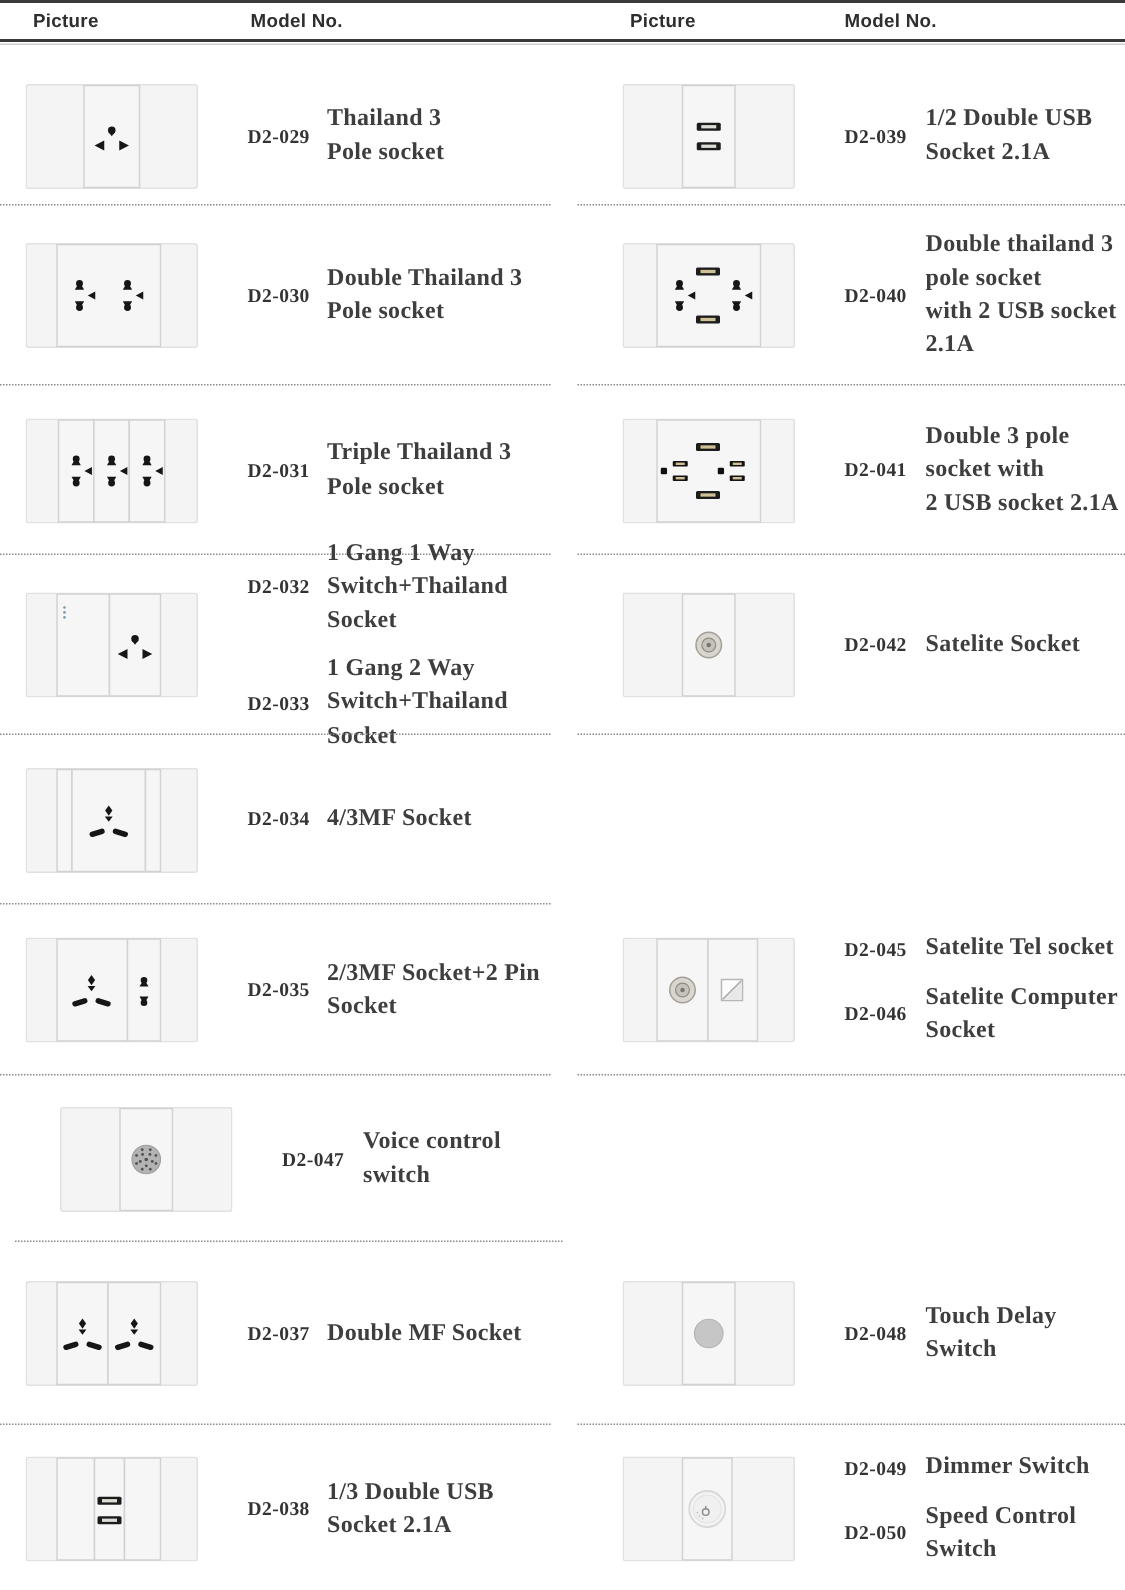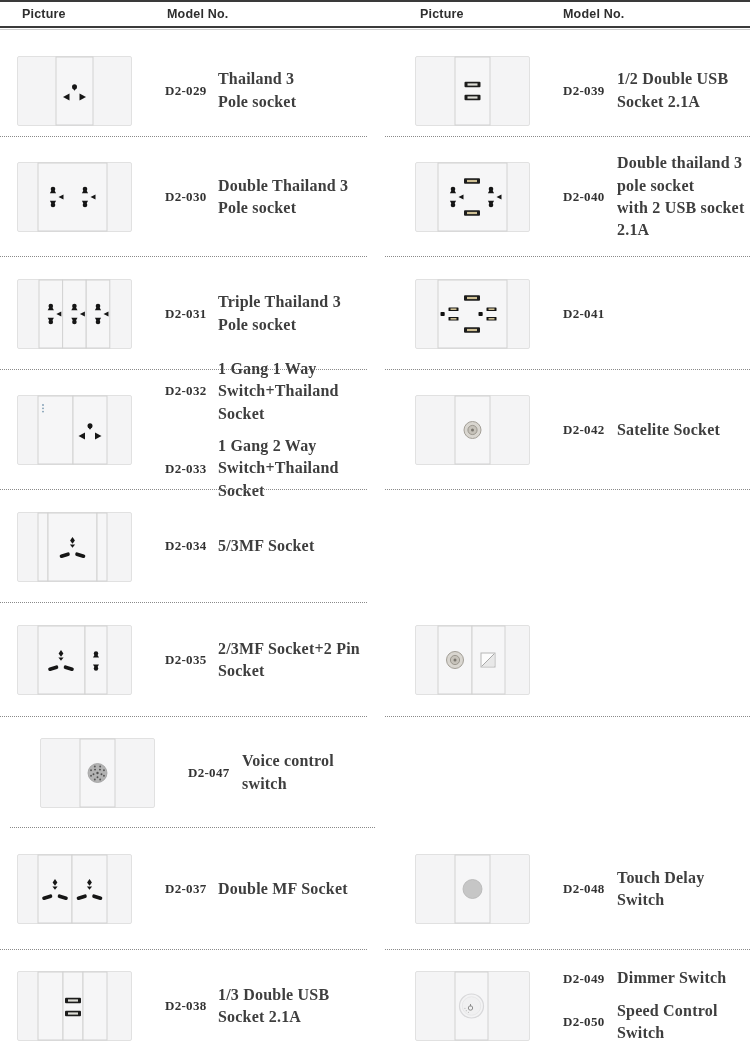--- a/index.html
+++ b/index.html
@@ -189,20 +189,22 @@
               <rect x="63.5" y="32.9" width="4.2" height="4.2" rx="0.8" fill="#101010"></rect>
               <rect x="71.5" y="28.4" width="10" height="3.6" rx="0.6" fill="#141414"></rect>
               <rect x="73.5" y="29.4" width="6" height="1.6" fill="#cebf94"></rect>
               <rect x="71.5" y="38" width="10" height="3.6" rx="0.6" fill="#141414"></rect>
               <rect x="73.5" y="39" width="6" height="1.6" fill="#cebf94"></rect>
             </svg>
           </div>
         <div class="info">
             <div class="entry">
               <span class="model">D2-041</span>
+              <span class="desc">Double 3 pole socket with
+2 USB socket 2.1A</span>
             </div>
           </div>
       </div>
     </div>
 
     <div class="row" style="height:120px">
       <div class="half lh">
         <div class="pic">
             <svg viewBox="0 0 115 70" width="115" height="70">
               <rect x="0.5" y="0.5" width="114" height="69" rx="1.5" fill="#f4f4f5" stroke="#e1e1e1"></rect>
@@ -259,21 +261,21 @@
               <rect x="80" y="1" width="10" height="68" fill="#f6f6f7" stroke="#d2d2d2" stroke-width="1"></rect>
               <polygon points="55.5,25 57.9,28.4 55.5,31.8 53.1,28.4" fill="#161616"></polygon>
               <polygon points="52.9,32.4 58.1,32.4 55.5,35.8" fill="#161616"></polygon>
               <line x1="44.5" y1="44.2" x2="51" y2="42.2" stroke="#161616" stroke-width="3.6" stroke-linecap="round"></line>
               <line x1="60" y1="42.2" x2="66.5" y2="44.2" stroke="#161616" stroke-width="3.6" stroke-linecap="round"></line>
             </svg>
           </div>
         <div class="info">
             <div class="entry">
               <span class="model">D2-034</span>
-              <span class="desc">5/3MF Socket</span>
+              <span class="desc">4/3MF Socket</span>
             </div>
           </div>
       </div>
     </div>
 
     <div class="row" style="height:114px">
       <div class="half lh">
         <div class="pic">
             <svg viewBox="0 0 115 70" width="115" height="70">
               <rect x="0.5" y="0.5" width="114" height="69" rx="1.5" fill="#f4f4f5" stroke="#e1e1e1"></rect>
@@ -303,20 +305,30 @@
               <rect x="23" y="1" width="34" height="68" fill="#f6f6f7" stroke="#d2d2d2" stroke-width="1"></rect>
               <rect x="57" y="1" width="33" height="68" fill="#f6f6f7" stroke="#d2d2d2" stroke-width="1"></rect>
               <circle cx="40" cy="35" r="8.5" fill="#d9d6d0" stroke="#a39f97" stroke-width="1"></circle>
               <circle cx="40" cy="35" r="4.6" fill="#c6c2ba" stroke="#8e8a82" stroke-width="0.8"></circle>
               <circle cx="40" cy="35" r="1.5" fill="#7a766f"></circle>
               <rect x="66" y="28" width="14" height="14" fill="#fcfcfc" stroke="#b6b6b6" stroke-width="1"></rect>
               <polygon points="66.8,41.2 79.2,28.8 79.2,41.2" fill="#e8e8e8"></polygon>
               <line x1="66.8" y1="41.2" x2="79.2" y2="28.8" stroke="#a8a8a8" stroke-width="1"></line>
             </svg>
           </div>
+        <div class="info">
+          <div class="entry">
+              <span class="model">D2-045</span>
+              <span class="desc">Satelite Tel socket</span>
+            </div>
+          <div class="entry">
+              <span class="model">D2-046</span>
+              <span class="desc">Satelite Computer Socket</span>
+            </div>
+        </div>
       </div>
     </div>
 
     <div class="row" style="height:111px">
       <div class="half rh">
         <div class="pic">
             <svg viewBox="0 0 115 70" width="115" height="70">
               <rect x="0.5" y="0.5" width="114" height="69" rx="1.5" fill="#f4f4f5" stroke="#e1e1e1"></rect>
               <rect x="40" y="1" width="35" height="68" fill="#f6f6f7" stroke="#d2d2d2" stroke-width="1"></rect>
               <circle cx="57.5" cy="35" r="9.5" fill="#b3b3b3" stroke="#9e9e9e" stroke-width="0.8"></circle>

